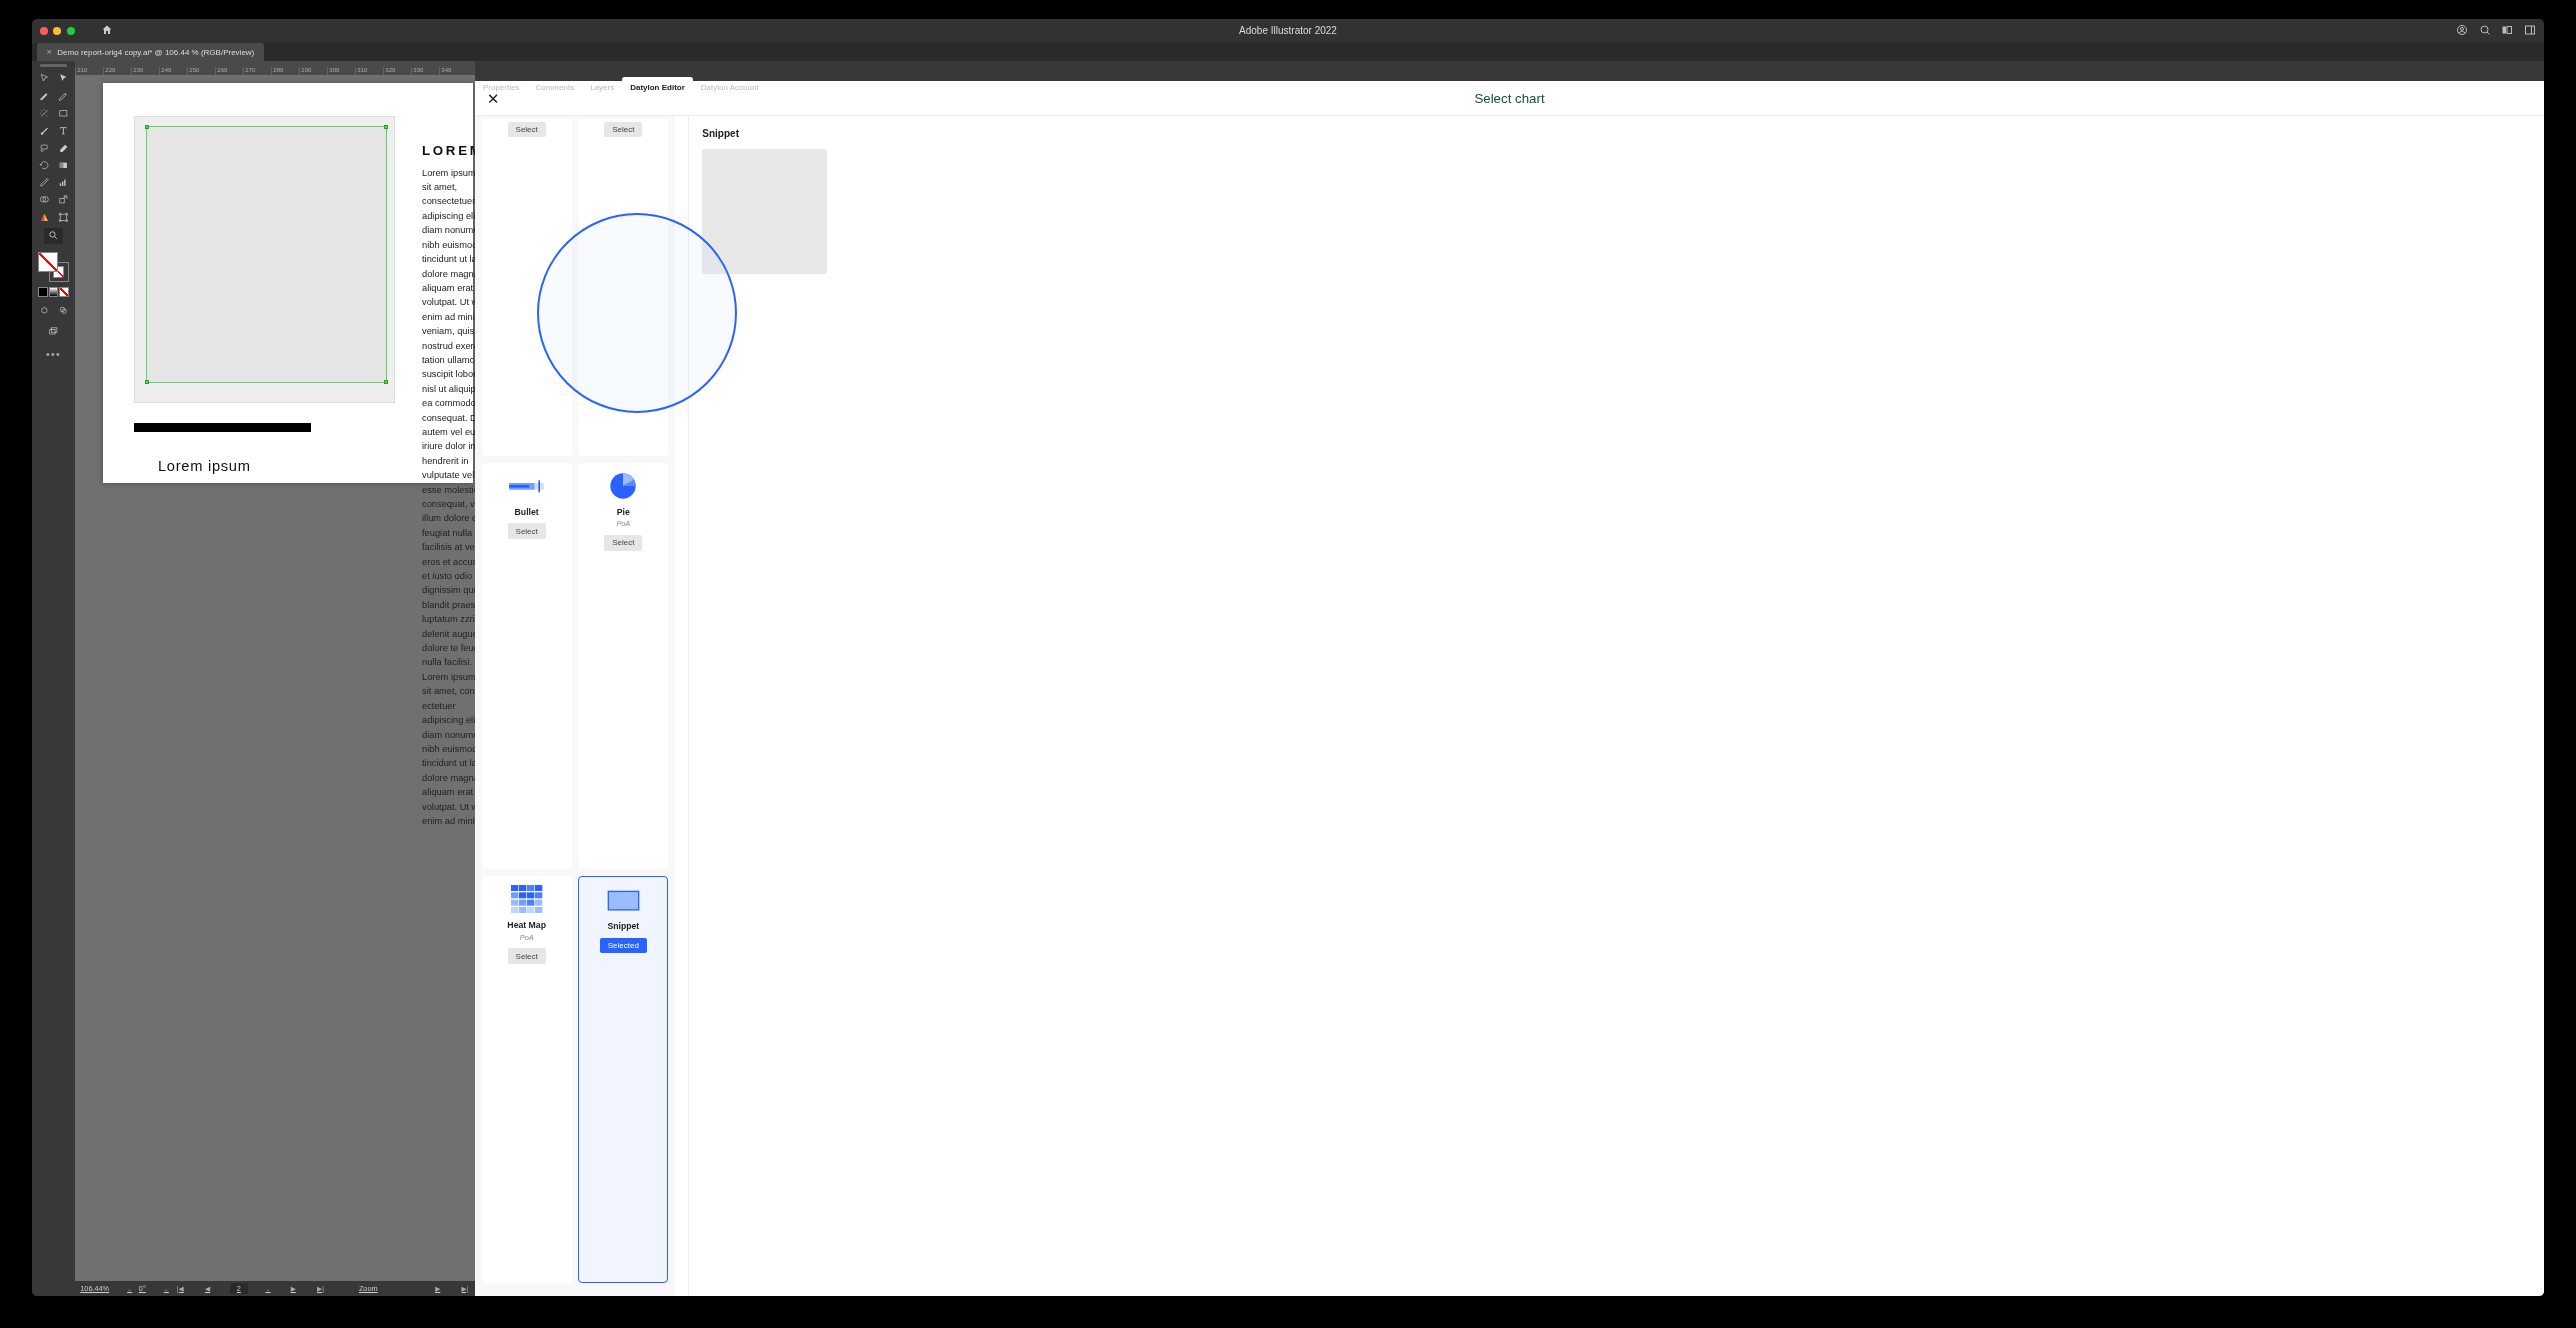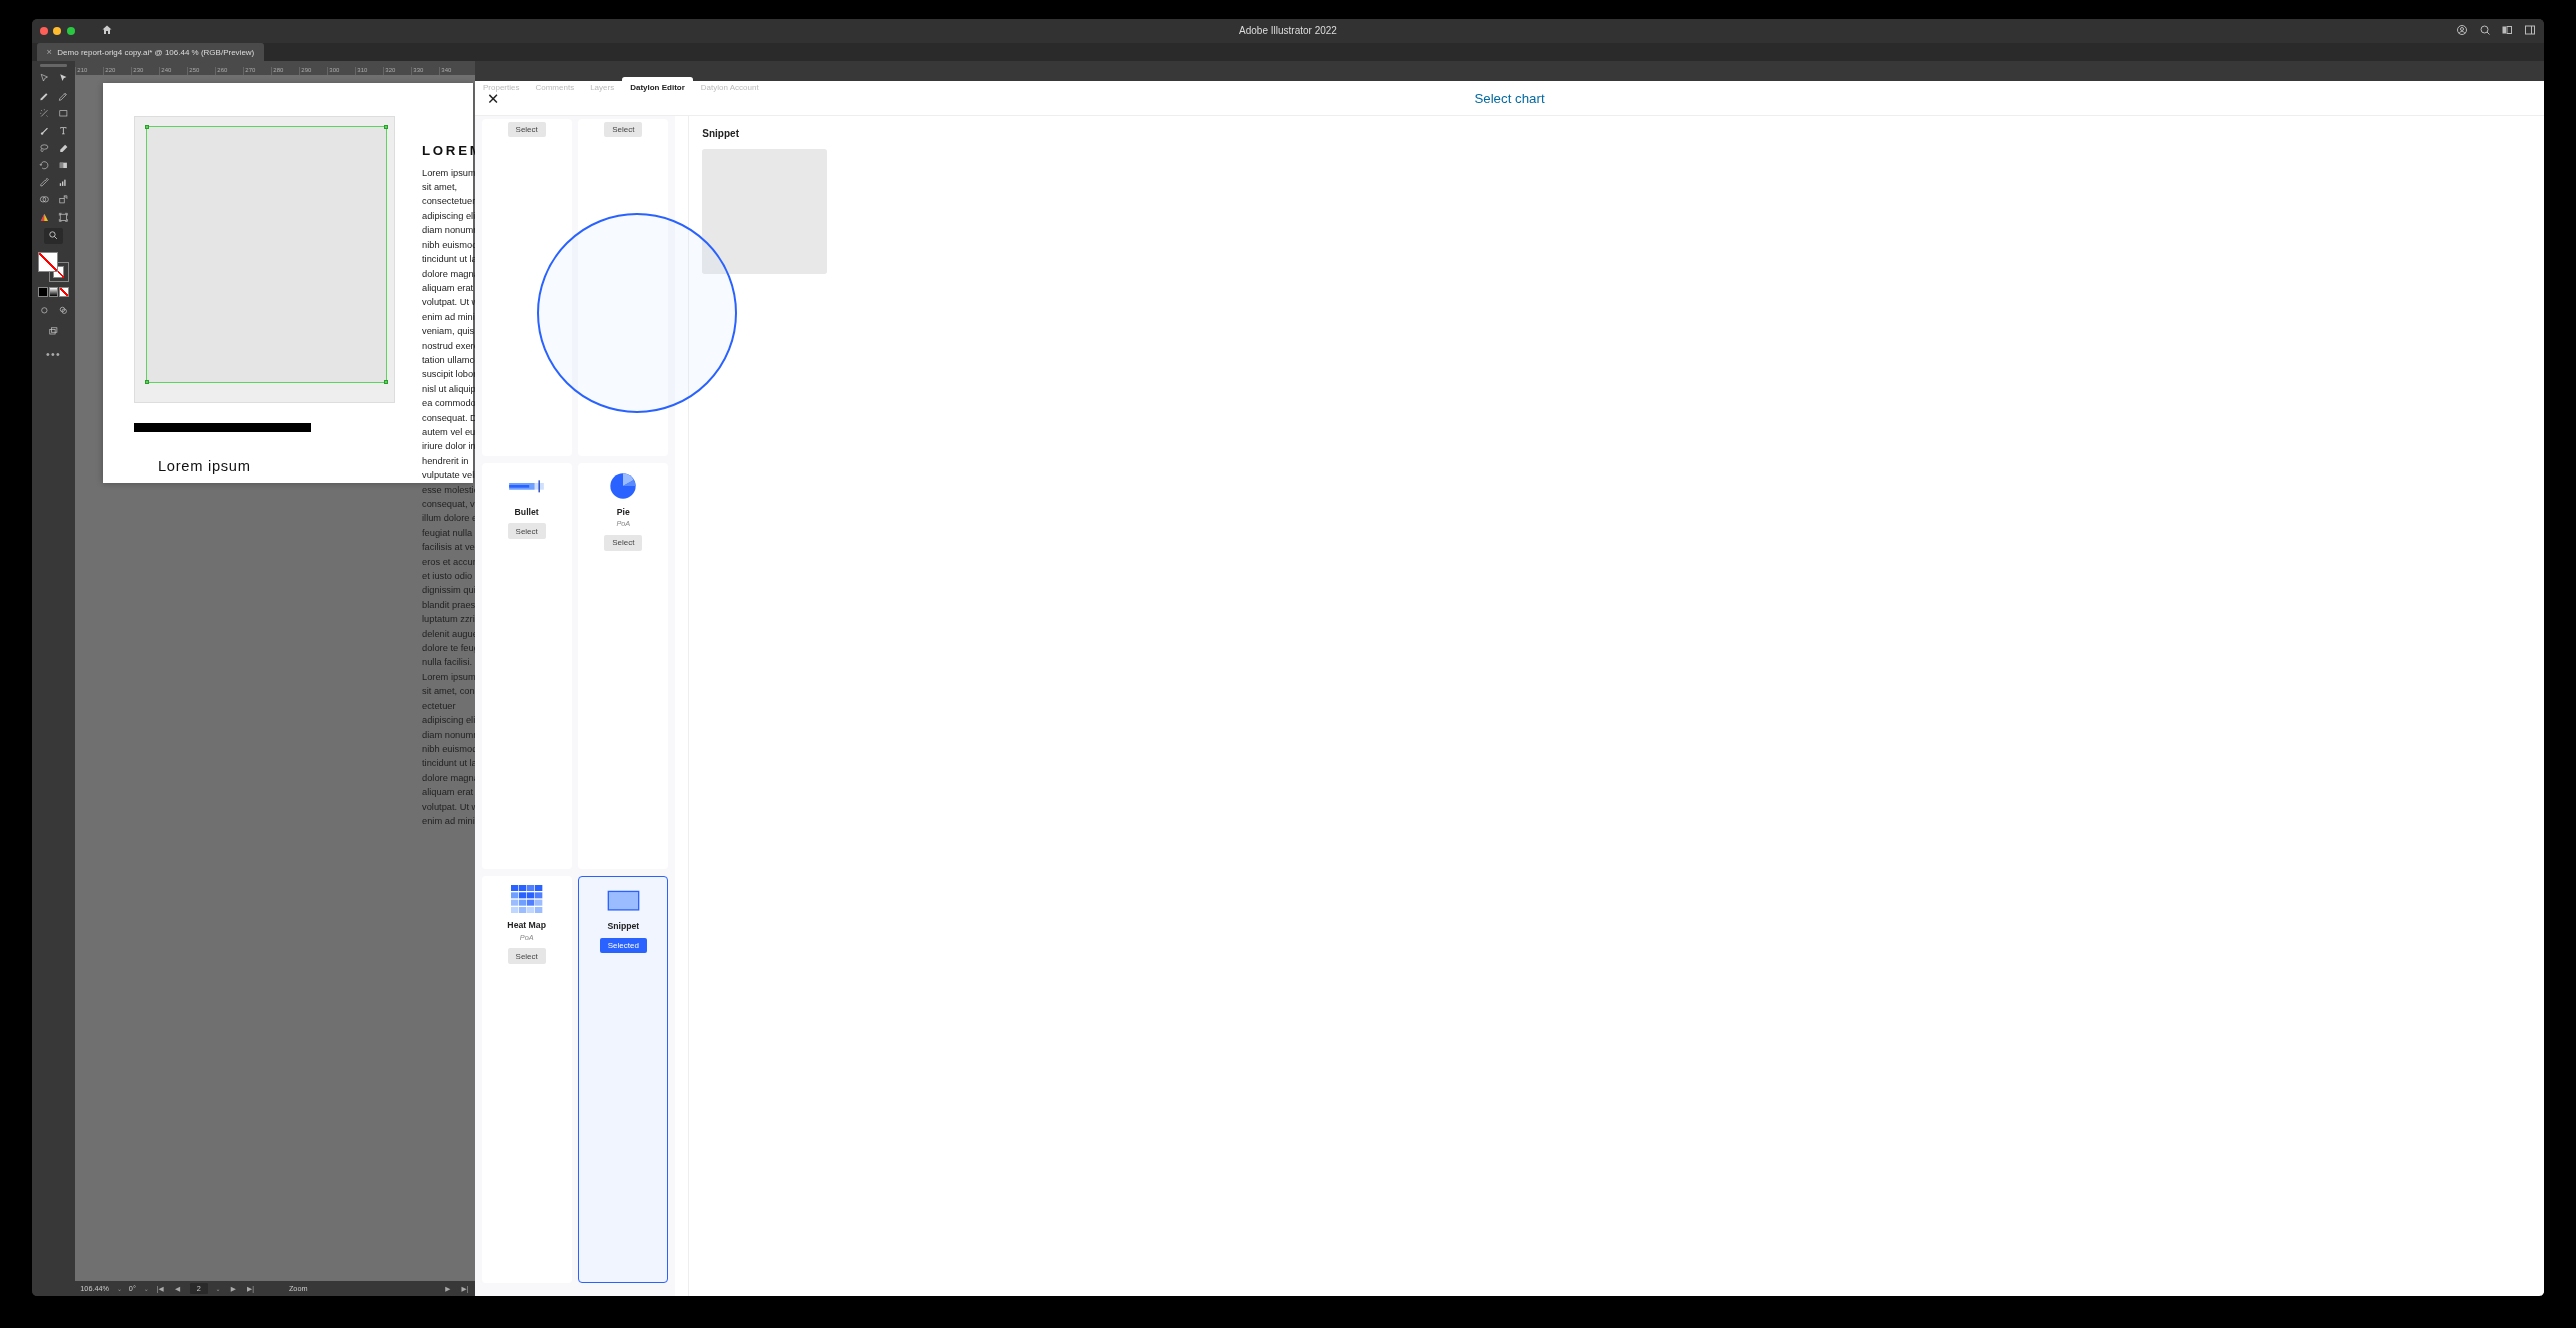--- a/index.html
+++ b/index.html
@@ -44,30 +44,30 @@
 .art-frame { position: absolute; left: 31px; top: 33px; width: 261px; height: 287px; background: #eee; border: 0.7px solid #ddd; }
 .art-inner { position: absolute; left: 44px; top: 44px; width: 239px; height: 255px; background: #e5e5e5; outline: 0.7px solid #5fd35f; }
 .sel-handle { position: absolute; width: 4px; height: 4px; background: #5fd35f; border: 0.7px solid #2a9d2a; }
 .sh-tl { left: -2px; top: -2px; } .sh-tr { right: -2px; top: -2px; } .sh-bl { left: -2px; bottom: -2px; } .sh-br { right: -2px; bottom: -2px; }
 .cursor-cross { position: absolute; left: 31px; top: 31px; font-size: 14.7px; color: #000; font-weight: 300; }
 .art-blackbar { position: absolute; left: 31px; top: 340px; width: 177px; height: 9.3px; background: #000; }
 .art-heading { position: absolute; left: 319px; top: 60px; font-size: 13.3px; letter-spacing: 2.7px; color: #111; font-weight: 600; }
 .art-body { position: absolute; left: 319px; top: 83px; width: 77px; font-size: 9.3px; line-height: 1.55; color: #222; overflow: hidden; white-space: pre-line; }
 .art-caption { position: absolute; left: 55px; top: 375px; font-size: 14.7px; color: #111; letter-spacing: 0.7px; }
 .statusbar { height: 14.7px; background: #383838; color: #ccc; font-size: 7.3px; display: flex; align-items: center; padding: 0 5.3px; gap: 6.7px; }
-.sb-item { display: flex; align-items: center; gap: 8px; }
+.sb-item { display: flex; align-items: center; gap: 18px; text-decoration: underline; }
 .sb-chev { font-size: 6px; color: #999; }
 .sb-btn { width: 9.3px; height: 9.3px; display: flex; align-items: center; justify-content: center; color: #aaa; font-size: 6.7px; }
 .panel-col { flex: 1; display: flex; flex-direction: column; background: #fff; }
 .panel-tabs { height: 20px; background: #383838; display: flex; align-items: center; font-size: 8px; }
 .ptab { padding: 4px 8px; height: 100%; display: flex; align-items: center; color: #bbb; margin-top: 32px; }
 .ptab.active { background: #fff; color: #222; font-weight: 600; border-radius: 2.7px 2.7px 0 0; }
 .panel-header { height: 35px; display: flex; align-items: center; padding: 0 12px; border-bottom: 0.7px solid #eee; position: relative; }
 .panel-close { font-size: 14.7px; color: #222; font-weight: 300; }
-.panel-title { position: absolute; left: 50%; transform: translateX(-50%); font-size: 13.3px; color: #0369a1; }
+.panel-title { position: absolute; left: 50%; transform: translateX(-50%); font-size: 13.3px; color: #14532d; }
 .panel-body { flex: 1; display: flex; min-height: 0; gap: 13px; }
 .chart-gallery { width: 200px; background: #f8f8fa; padding: 2.7px 6.7px 13.3px 6.7px; overflow-y: auto; display: grid; grid-template-columns: 1fr 1fr; gap: 6.7px; position: relative; }
 .chart-gallery::-webkit-scrollbar { width: 4px; }
 .chart-gallery::-webkit-scrollbar-thumb { background: #bbb; border-radius: 2px; }
 .chart-card { background: #fff; border-radius: 4px; padding: 9.3px 5.3px 8px; display: flex; flex-direction: column; align-items: center; gap: 6.7px; }
 .chart-card.sel { border: 1.3px solid #2962ff; background: #f0f5ff; }
 .chart-card.partial { padding-top: 2.7px; }
 .card-icon { width: 35px; height: 28px; display: flex; align-items: center; justify-content: center; }
 .card-name { font-size: 8.7px; font-weight: 700; color: #222; text-align: center; }
 .card-sub { font-size: 7.3px; color: #888; margin-top: -4px; font-style: italic; }

